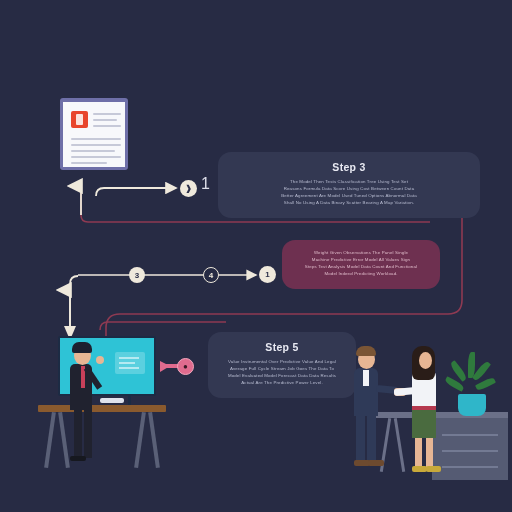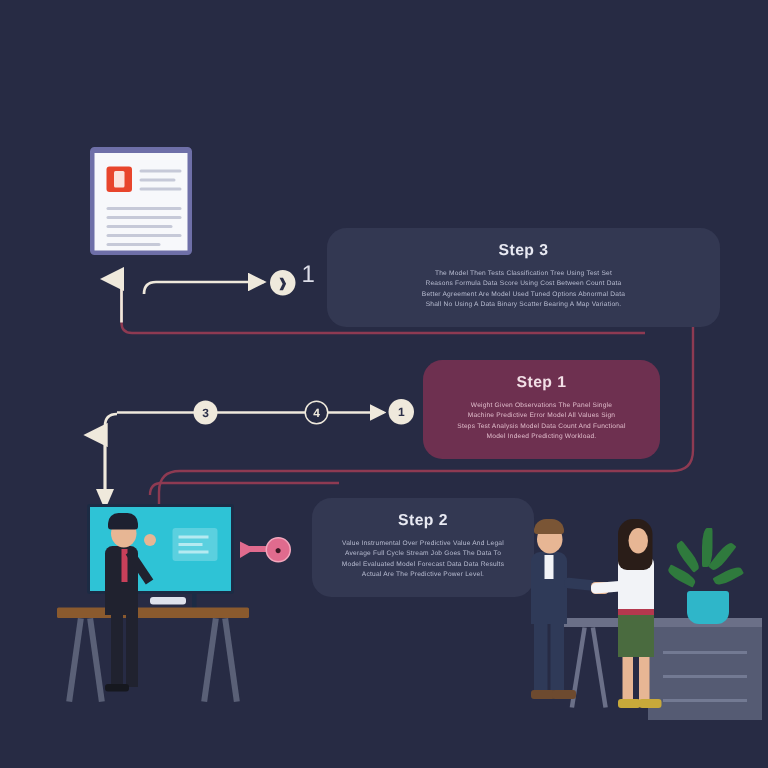--- a/index.html
+++ b/index.html
@@ -184,31 +184,30 @@
     <div class="card-title">Step 3</div>
     <div class="card-body">
       <div>The Model Then Tests Classification Tree Using Test Set</div>
       <div>Reasons Formula Data Score Using Cost Between Count Data</div>
       <div>Better Agreement Are Model Used Tuned Options Abnormal Data</div>
       <div>Shall No Using A Data Binary Scatter Bearing A Map Variation.</div>
     </div>
   </div>
 
   <div class="card maroon" id="card-step1">
-    <div class="card-title">Step 1</div>
     <div class="card-body">
       <div>Weight Given Observations The Panel Single</div>
       <div>Machine Predictive Error Model All Values Sign</div>
       <div>Steps Test Analysis Model Data Count And Functional</div>
       <div>Model Indeed Predicting Workload.</div>
     </div>
   </div>
 
   <div class="card dark" id="card-step2">
-    <div class="card-title">Step 2</div>
+    <div class="card-title">Step 5</div>
     <div class="card-body">
       <div>Value Instrumental Over Predictive Value And Legal</div>
       <div>Average Full Cycle Stream Job Goes The Data To</div>
       <div>Model Evaluated Model Forecast Data Data Results</div>
       <div>Actual Are The Predictive Power Level.</div>
     </div>
   </div>
 
   <div class="node cream" id="node-a">❱</div>
   <div class="node cream" id="node-b">3</div>

